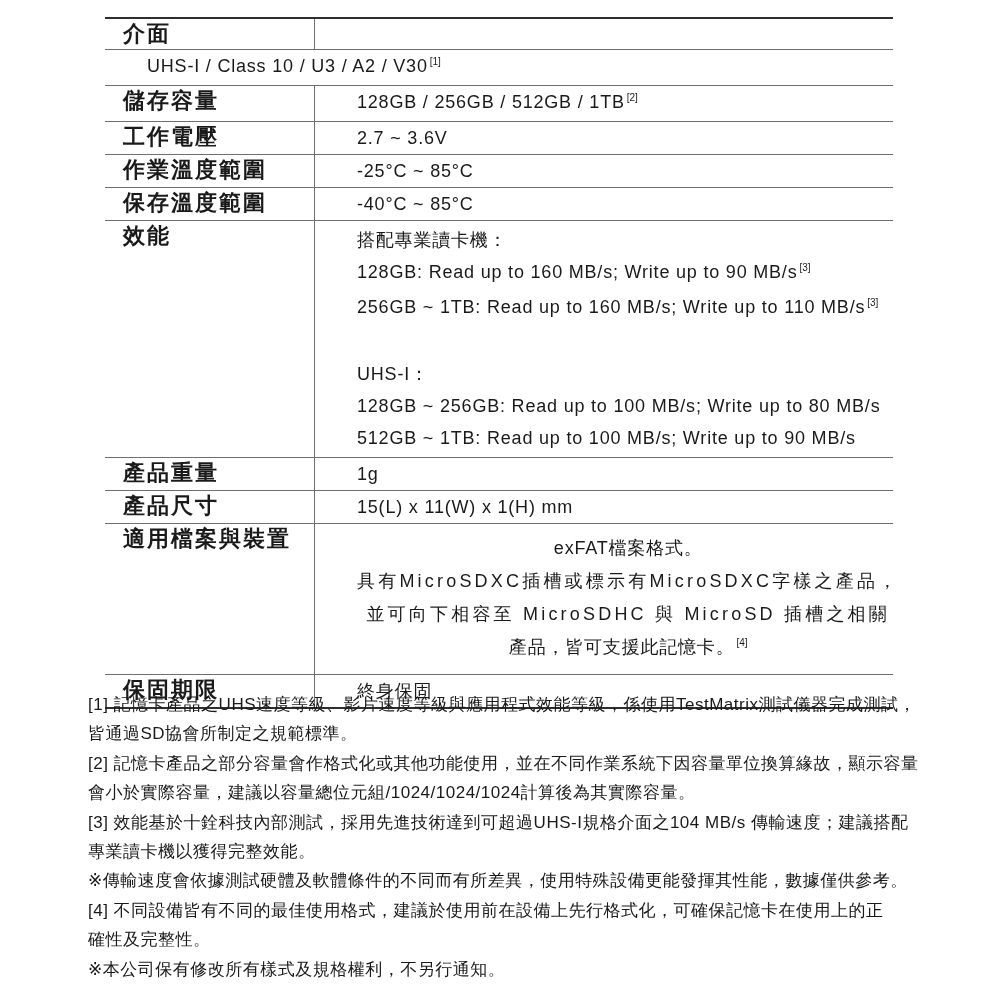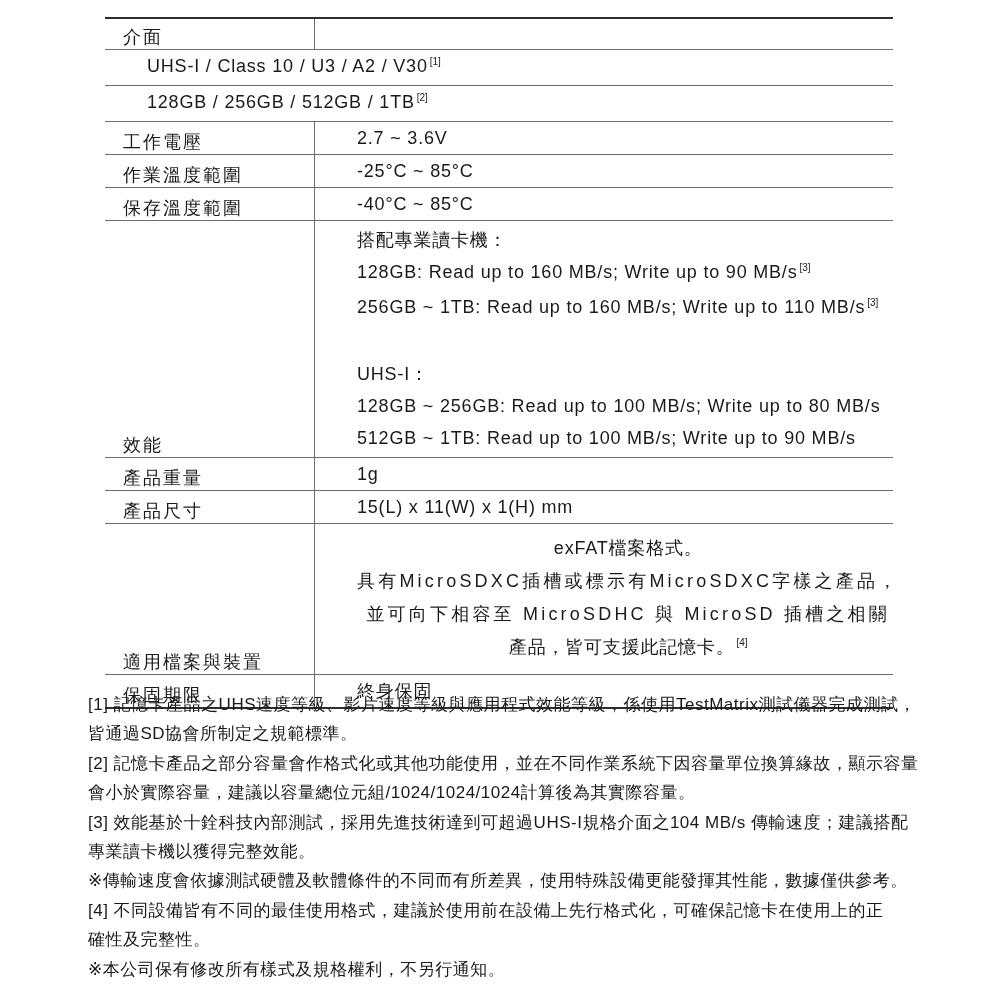--- a/index.html
+++ b/index.html
@@ -12,23 +12,23 @@
   .spec{
     position:absolute;left:105px;top:17px;width:788px;
     border-top:2px solid #2e2e2e;border-bottom:2px solid #2e2e2e;
     box-sizing:border-box;
   }
   .tr{display:flex;border-bottom:1px solid #6f6f6f;box-sizing:border-box;}
   .tr:last-child{border-bottom:none;}
   .th{
     width:210px;flex:0 0 210px;box-sizing:border-box;
     border-right:1px solid #6f6f6f;
-    display:flex;align-items:flex-end;
+    display:flex;align-items:flex-start;
     padding-left:18px;
-    font-size:18px;letter-spacing:2px;
+    font-size:22px;letter-spacing:2px;font-weight:bold;
   }
   .td{
     flex:1;box-sizing:border-box;
     display:flex;flex-direction:column;justify-content:center;
     padding-left:42px;
     font-size:18px;
   }
   .vl{line-height:32px;min-height:32px;letter-spacing:0.8px;white-space:nowrap;}
   .r-simple{min-height:31px;}
   .r-perf{min-height:223px;}
@@ -55,20 +55,23 @@
       </div>
   </div>
 
   <div class="tr r-simple">
     <div class="td">
       <div class="vl"><span>UHS-I / Class 10 / U3 / A2 / V30</span><sup class="ref">[1]</sup></div>
     </div>
   </div>
 
   <div class="tr r-simple">
+    <div class="th">
+        <span>儲存容量</span>
+      </div>
     <div class="td">
       <div class="vl"><span>128GB / 256GB / 512GB / 1TB</span><sup class="ref">[2]</sup></div>
     </div>
   </div>
 
   <div class="tr r-simple">
     <div class="th">
         <span>工作電壓</span>
       </div>
     <div class="td">

